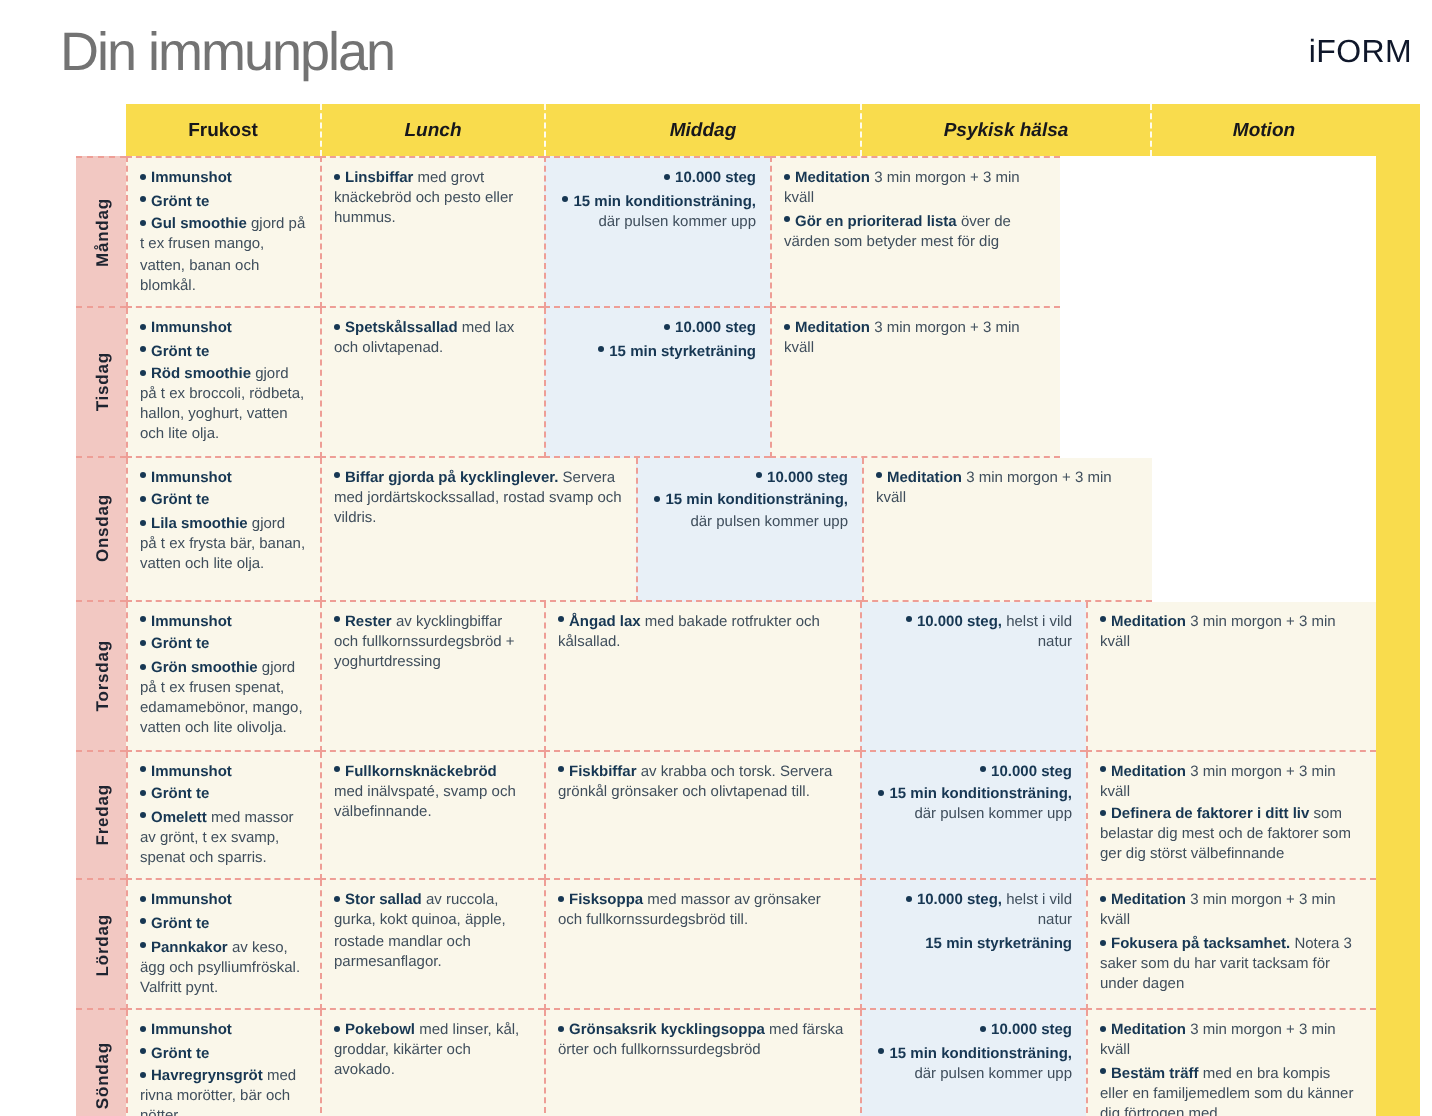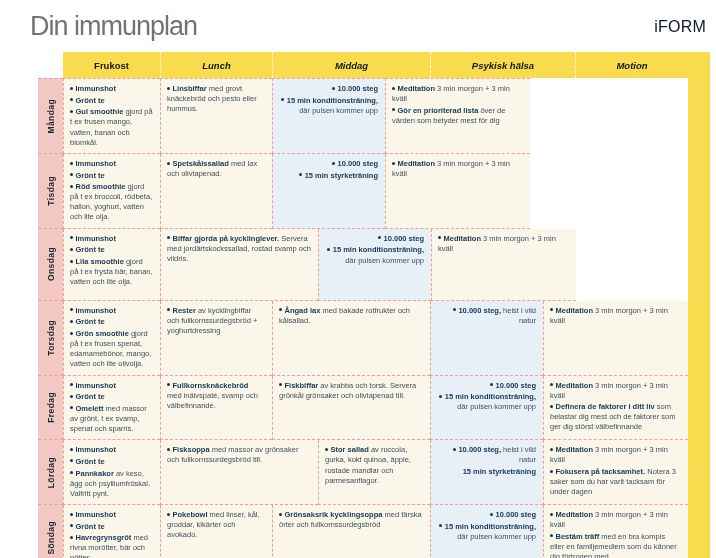--- a/index.html
+++ b/index.html
@@ -183,25 +183,25 @@
         </div>
         <div class="row" style="min-height: 64px;">
           <div class="daycell">
             <span class="day-label">Lördag</span>
           </div>
           <div class="cell w0">
             <div class="item"><span class="dot"></span><b>Immunshot</b></div>
             <div class="item"><span class="dot"></span><b>Grönt te</b></div>
             <div class="item"><span class="dot"></span><b>Pannkakor</b><span> av keso, ägg och psylliumfröskal. Valfritt pynt.</span></div>
           </div>
+          <div class="cell w1">
+            <div class="item"><span class="dot"></span><b>Stor sallad</b><span> av ruccola, gurka, kokt quinoa, äpple, rostade mandlar och parmesanflagor.</span></div>
+          </div>
           <div class="cell w2">
             <div class="item"><span class="dot"></span><b>Fisksoppa</b><span> med massor av grönsaker och fullkornssurdegsbröd till.</span></div>
-          </div>
-          <div class="cell w1">
-            <div class="item"><span class="dot"></span><b>Stor sallad</b><span> av ruccola, gurka, kokt quinoa, äpple, rostade mandlar och parmesanflagor.</span></div>
           </div>
           <div class="cell w3 motion">
             <div class="item"><span class="dot"></span><b>10.000 steg,</b><span> helst i vild natur</span></div>
             <div class="item"><b>15 min styrketräning</b></div>
           </div>
           <div class="cell w4">
             <div class="item"><span class="dot"></span><b>Meditation</b><span> 3 min morgon + 3 min kväll</span></div>
             <div class="item"><span class="dot"></span><b>Fokusera på tacksamhet.</b><span> Notera 3 saker som du har varit tacksam för under dagen</span></div>
           </div>
         </div>

